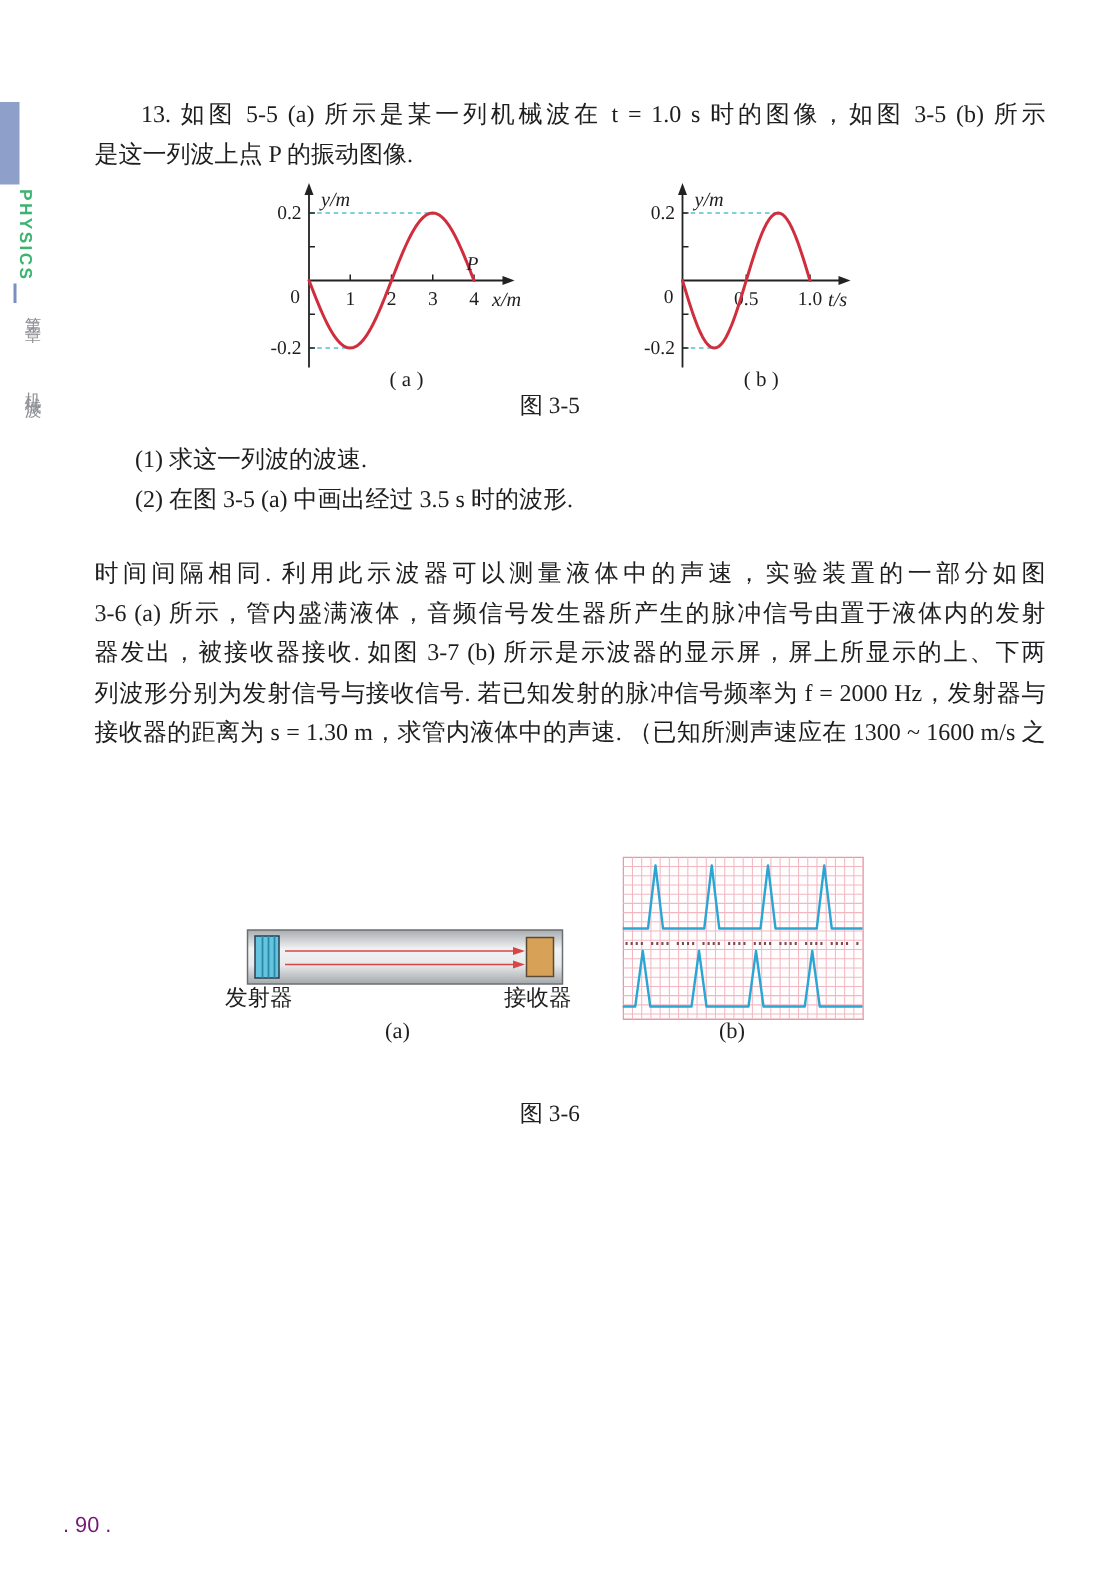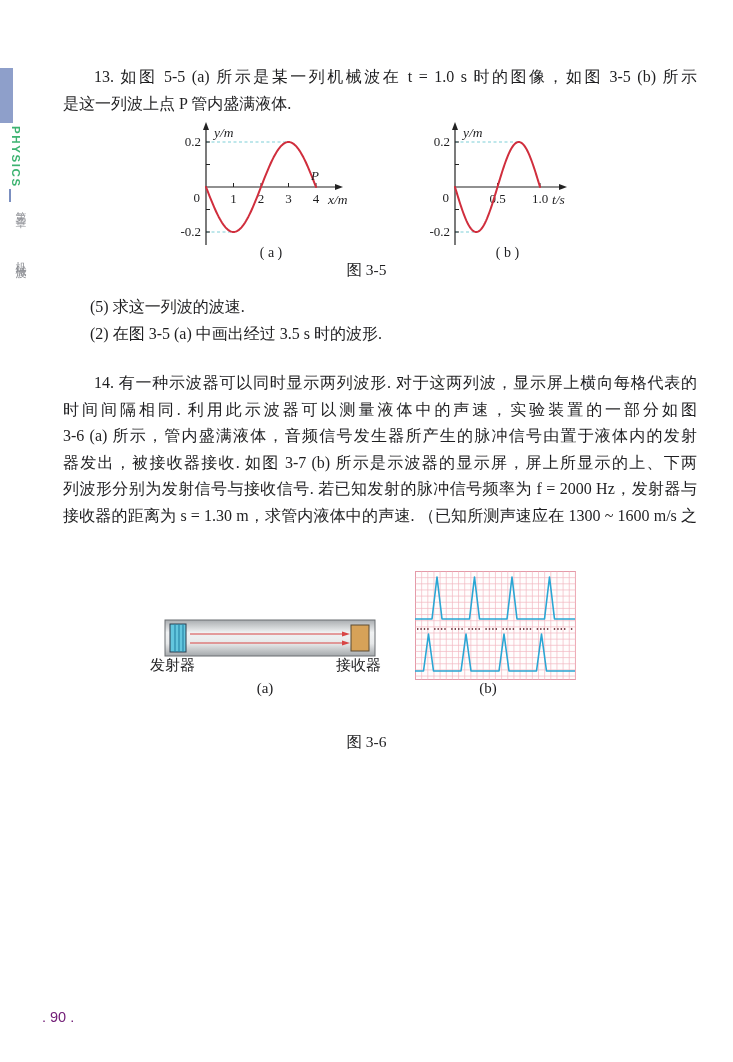--- a/index.html
+++ b/index.html
@@ -39,21 +39,21 @@
 <div id="page">
 
   <div id="side-rect" class="abs"></div>
   <div id="side-brand" class="abs">PHYSICS</div>
   <div id="side-line" class="abs"></div>
   <div id="side-chapter" class="abs side-vtext">第三章</div>
   <div id="side-subject" class="abs side-vtext">机械波</div>
 
   <div class="para" style="top:64px;">
     <div class="line jl ind">13. 如图 5-5 (a) 所示是某一列机械波在 t = 1.0 s 时的图像，如图 3-5 (b) 所示</div>
-    <div class="line">是这一列波上点 P 管内盛满液体.</div>
+    <div class="line">是这一列波上点 P 的振动图像.</div>
   </div>
 
   <svg id="wave-a" class="abs" style="left:176px;top:115px;" width="230" height="145">
       <line x1="30" y1="27" x2="112.5" y2="27" stroke="#7fd0d8" stroke-width="1.2" stroke-dasharray="3 2.5"></line>
       <line x1="30" y1="117" x2="57.5" y2="117" stroke="#7fd0d8" stroke-width="1.2" stroke-dasharray="3 2.5"></line>
       <line x1="30" y1="72" x2="160" y2="72" stroke="#222" stroke-width="1.2"></line>
       <polygon points="167,72 159,69 159,75" fill="#222"></polygon>
       <line x1="30" y1="130" x2="30" y2="14" stroke="#222" stroke-width="1.2"></line>
       <polygon points="30,7 27,15 33,15" fill="#222"></polygon>
       <line x1="57.5" y1="72" x2="57.5" y2="68" stroke="#222" stroke-width="1"></line>
@@ -96,26 +96,25 @@
       <text x="25" y="121" text-anchor="end" font-size="13">-0.2</text>
       <text x="24" y="87" text-anchor="end" font-size="13">0</text>
       <text x="38" y="22" font-size="13.5" font-style="italic">y/m</text>
       <text x="127" y="89" font-size="13.5" font-style="italic">t/s</text>
       <path d="M30.00 72.00 L30.89 74.94 L31.77 77.87 L32.66 80.78 L33.54 83.65 L34.43 86.46 L35.31 89.22 L36.20 91.90 L37.08 94.50 L37.97 97.00 L38.85 99.39 L39.74 101.67 L40.63 103.82 L41.51 105.83 L42.40 107.70 L43.28 109.42 L44.17 110.97 L45.05 112.36 L45.94 113.57 L46.82 114.61 L47.71 115.47 L48.59 116.14 L49.48 116.62 L50.36 116.90 L51.25 117.00 L52.14 116.90 L53.02 116.62 L53.91 116.14 L54.79 115.47 L55.68 114.61 L56.56 113.57 L57.45 112.36 L58.33 110.97 L59.22 109.42 L60.10 107.70 L60.99 105.83 L61.88 103.82 L62.76 101.67 L63.65 99.39 L64.53 97.00 L65.42 94.50 L66.30 91.90 L67.19 89.22 L68.07 86.46 L68.96 83.65 L69.84 80.78 L70.73 77.87 L71.61 74.94 L72.50 72.00 L73.39 69.06 L74.27 66.13 L75.16 63.22 L76.04 60.35 L76.93 57.54 L77.81 54.78 L78.70 52.10 L79.58 49.50 L80.47 47.00 L81.35 44.61 L82.24 42.33 L83.13 40.18 L84.01 38.17 L84.90 36.30 L85.78 34.58 L86.67 33.03 L87.55 31.64 L88.44 30.43 L89.32 29.39 L90.21 28.53 L91.09 27.86 L91.98 27.38 L92.86 27.10 L93.75 27.00 L94.64 27.10 L95.52 27.38 L96.41 27.86 L97.29 28.53 L98.18 29.39 L99.06 30.43 L99.95 31.64 L100.83 33.03 L101.72 34.58 L102.60 36.30 L103.49 38.17 L104.38 40.18 L105.26 42.33 L106.15 44.61 L107.03 47.00 L107.92 49.50 L108.80 52.10 L109.69 54.78 L110.57 57.54 L111.46 60.35 L112.34 63.22 L113.23 66.13 L114.11 69.06 L115.00 72.00" fill="none" stroke="#d02e3d" stroke-width="2" stroke-linejoin="round" stroke-linecap="round"></path>
       <text x="82.5" y="142" text-anchor="middle" font-size="14">( b )</text>
     </svg>
   <div class="cap" style="top:260px;">图 3-5</div>
 
   <div class="para" style="top:294px;">
-    <div class="line qind">(5) 求这一列波的波速.</div>
+    <div class="line qind">(1) 求这一列波的波速.</div>
     <div class="line qind">(2) 在图 3-5 (a) 中画出经过 3.5 s 时的波形.</div>
   </div>
 
   <div class="para" style="top:370px;">
-    <div class="line jl ind">14. 有一种示波器可以同时显示两列波形. 对于这两列波，显示屏上横向每格代表的</div>
     <div class="line jl">时间间隔相同. 利用此示波器可以测量液体中的声速，实验装置的一部分如图</div>
     <div class="line jl">3-6 (a) 所示，管内盛满液体，音频信号发生器所产生的脉冲信号由置于液体内的发射</div>
     <div class="line jl">器发出，被接收器接收. 如图 3-7 (b) 所示是示波器的显示屏，屏上所显示的上、下两</div>
     <div class="line jl">列波形分别为发射信号与接收信号. 若已知发射的脉冲信号频率为 f = 2000 Hz，发射器与</div>
     <div class="line jl">接收器的距离为 s = 1.30 m，求管内液体中的声速. （已知所测声速应在 1300 ~ 1600 m/s 之</div>
   </div>
 
   <svg id="tube" class="abs" style="left:158px;top:612px;" width="225" height="50">
     <defs>
       <linearGradient id="tubeg" x1="0" y1="0" x2="0" y2="1">

